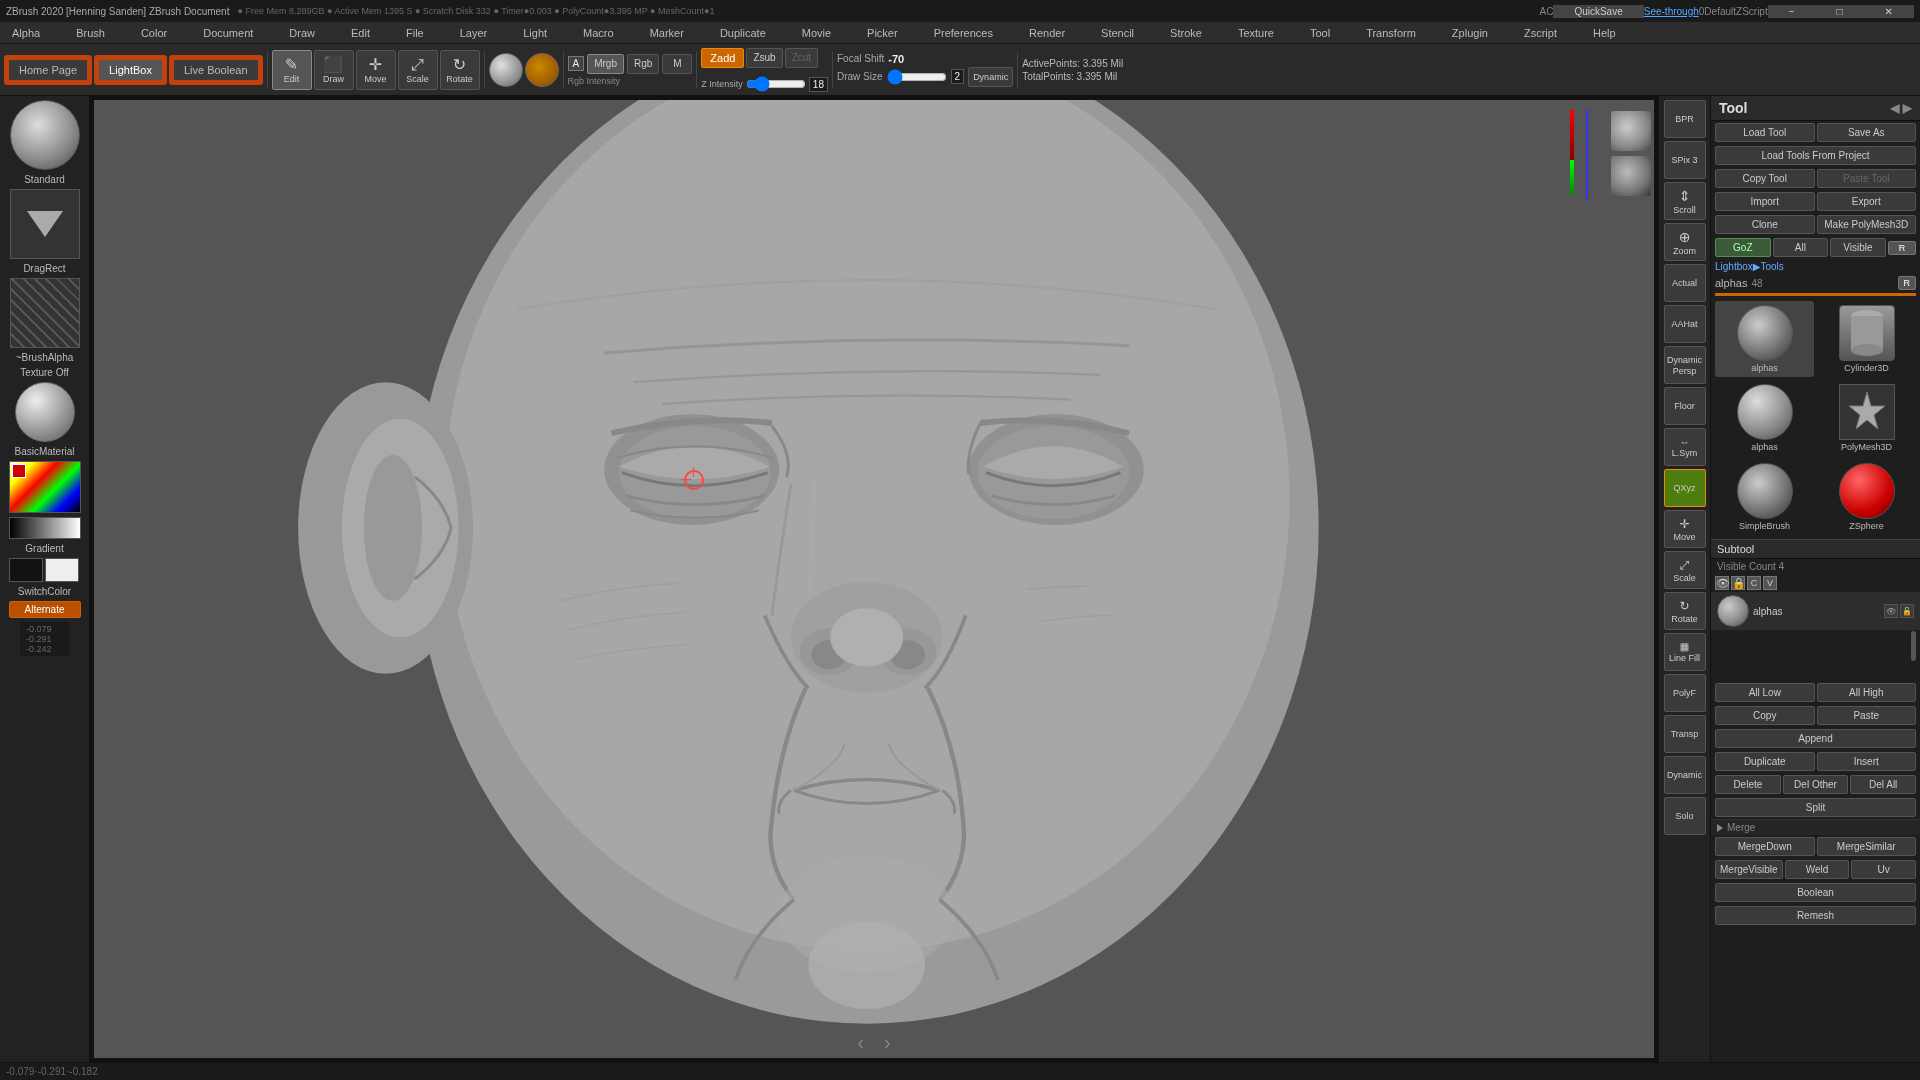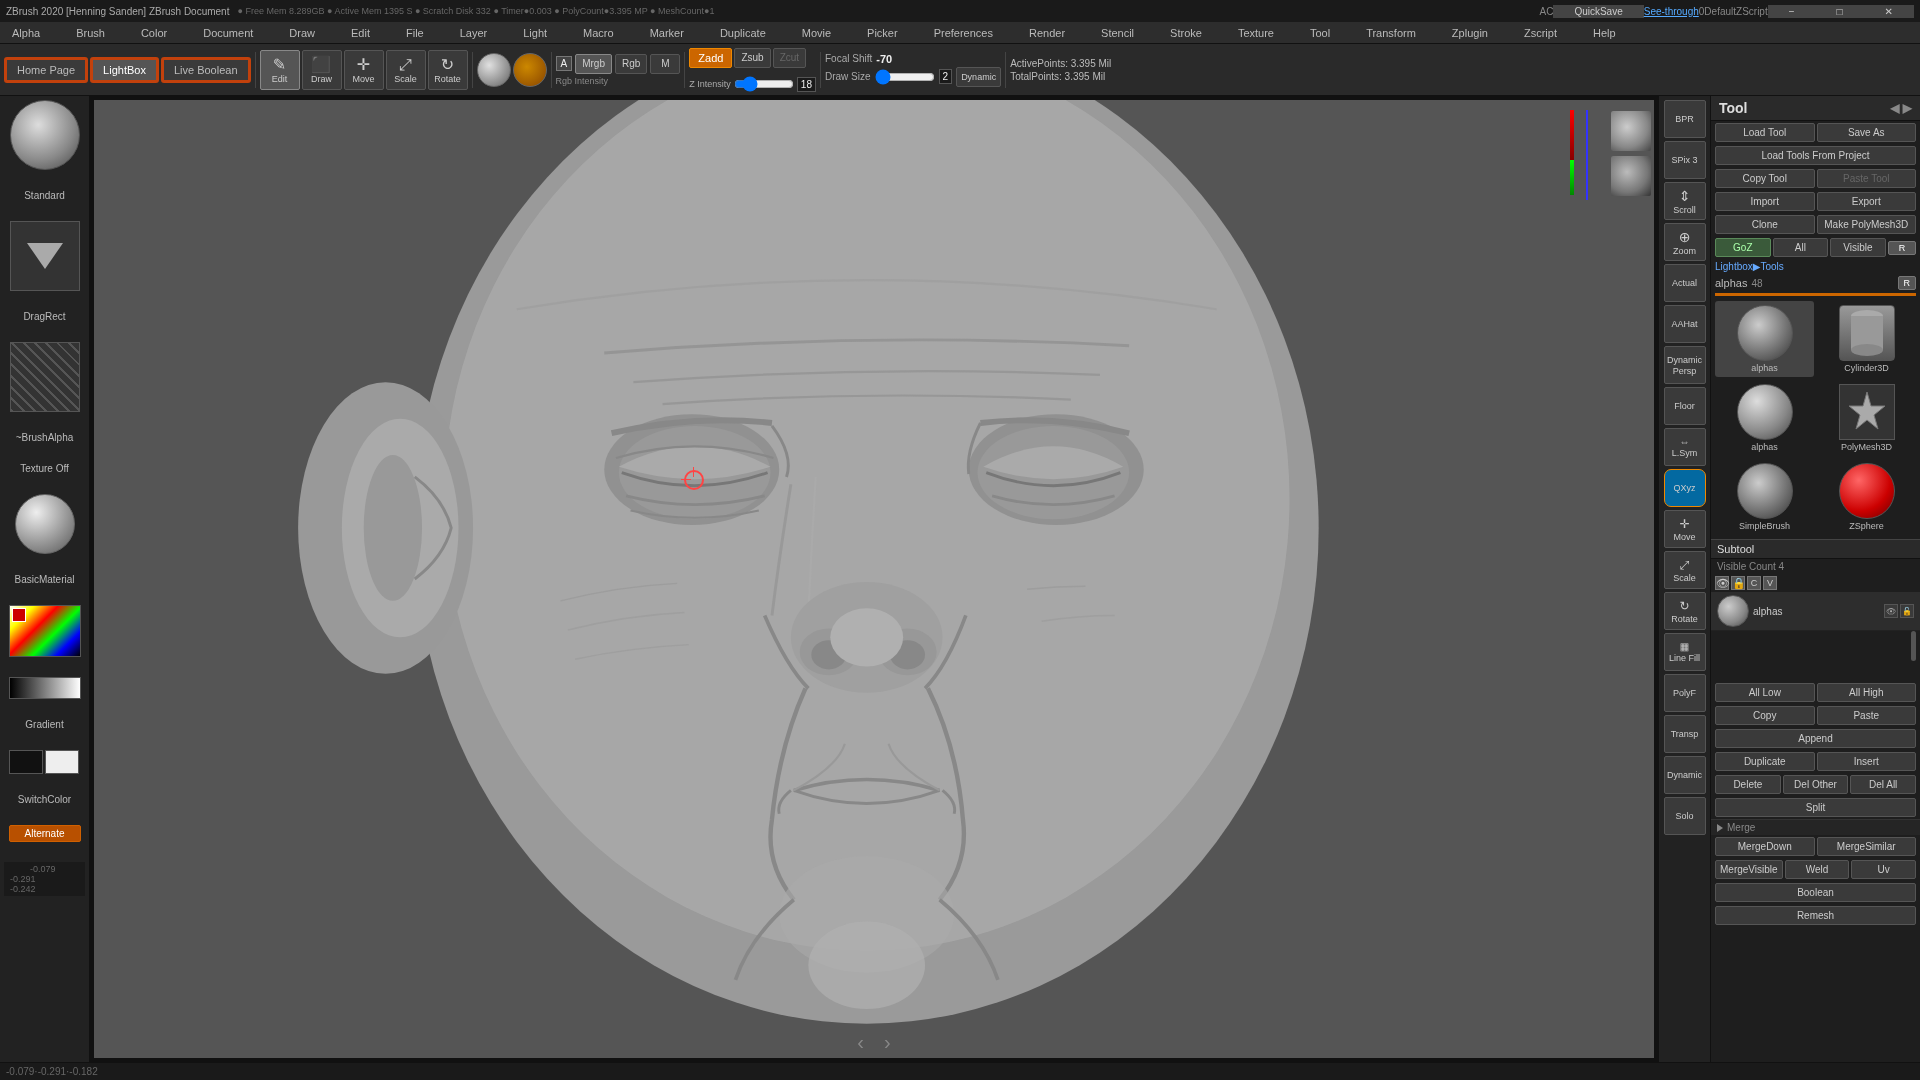--- a/index.html
+++ b/index.html
@@ -90,21 +90,21 @@
       background: #555;
       border-color: #888;
     }
 
     .nav-tabs {
       display: flex;
       gap: 2px;
     }
     .nav-tab {
       background: #3a3a3a;
-      border: 3px solid #c2410c;
+      border: 5px solid #c2410c;
       color: #bbb;
       font-size: 11px;
       padding: 4px 10px;
       cursor: pointer;
       border-radius: 3px;
     }
     .nav-tab.active {
       background: #555;
       color: white;
     }
@@ -153,22 +153,22 @@
       overflow: hidden;
     }
 
     
     #left-panel {
       width: 90px;
       background: #222;
       display: flex;
       flex-direction: column;
       align-items: center;
-      padding: 4px 4px;
-      gap: 20px;
+      padding: 4px 20px;
+      gap: 4px;
       flex-shrink: 0;
       border-right: 1px solid #111;
       overflow-y: auto;
     }
 
     .brush-preview {
       width: 70px;
       height: 70px;
       border-radius: 50%;
       background: radial-gradient(circle at 40% 35%, #ddd, #888 60%, #444);
@@ -293,23 +293,22 @@
       cursor: pointer;
       display: flex;
       flex-direction: column;
       align-items: center;
       justify-content: center;
       gap: 1px;
       border-radius: 2px;
       text-align: center;
     }
     .rt-btn.orange {
-      background: #0369a1;
+      background: #4d7c0f;
       border-color: #ee8800;
-      border-radius: 7px;
     }
 
     
     #right-panel {
       width: 210px;
       background: #1e1e1e;
       display: flex;
       flex-direction: column;
       flex-shrink: 0;
       border-left: 1px solid #111;
@@ -769,21 +768,21 @@
 
     <div class="switch-color">
       <div class="sw-black"></div>
       <div class="sw-white"></div>
     </div>
     <span class="left-label">SwitchColor</span>
 
     <div class="alt-btn">Alternate</div>
 
     <div class="coord-bar" style="width:100%;flex-direction:column;gap:0;">
-      <span style="font-size:9px;color:#666;margin-left:20px;">-0.079</span>
+      <span style="font-size:9px;color:#666;">-0.079</span>
       <span style="font-size:9px;color:#666;">-0.291</span>
       <span style="font-size:9px;color:#666;">-0.242</span>
     </div>
   </div>
 
   <div id="canvas-area">
     <div class="viewport-bg">
 
       <svg class="model-face-svg" viewBox="0 0 1070 670" preserveAspectRatio="xMidYMid slice">
 

